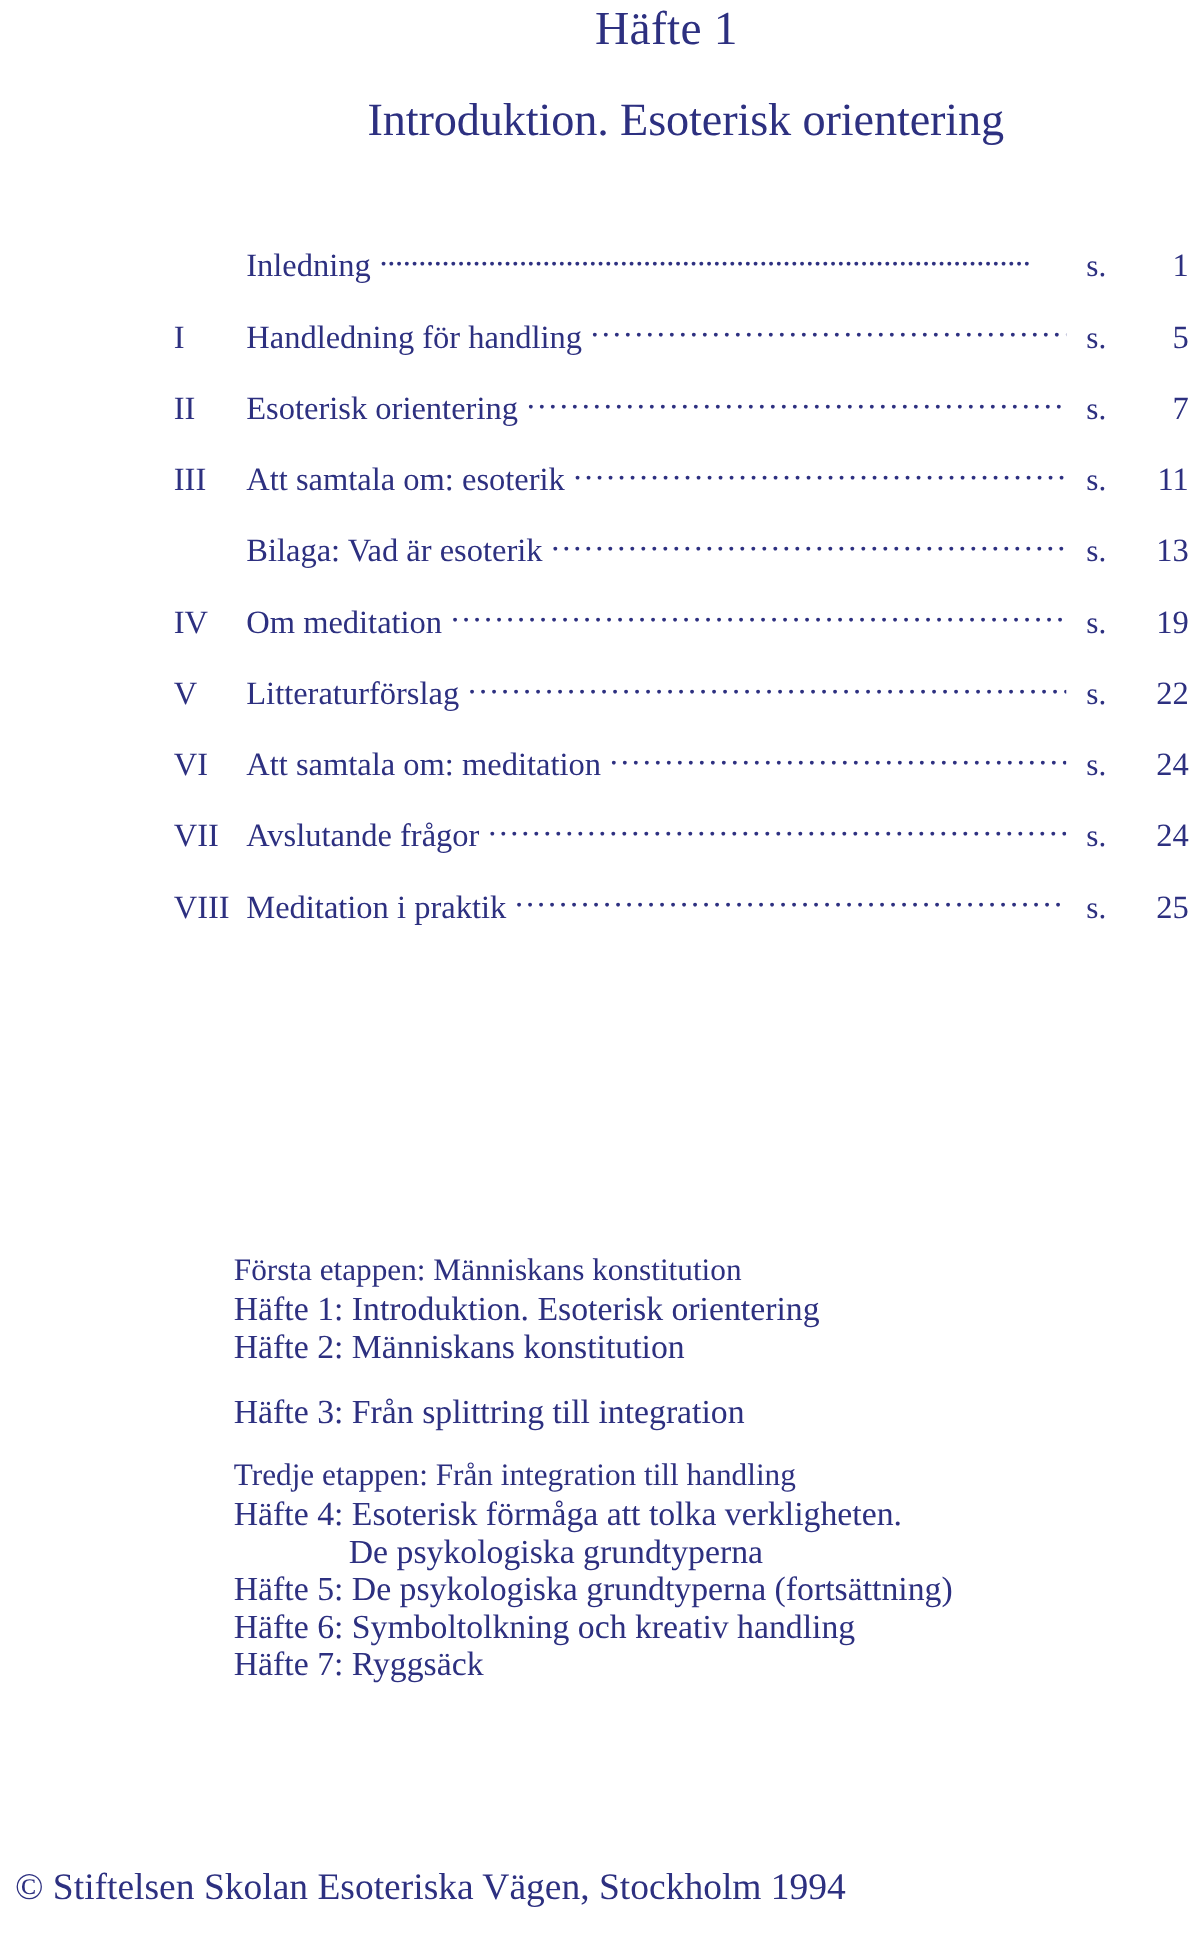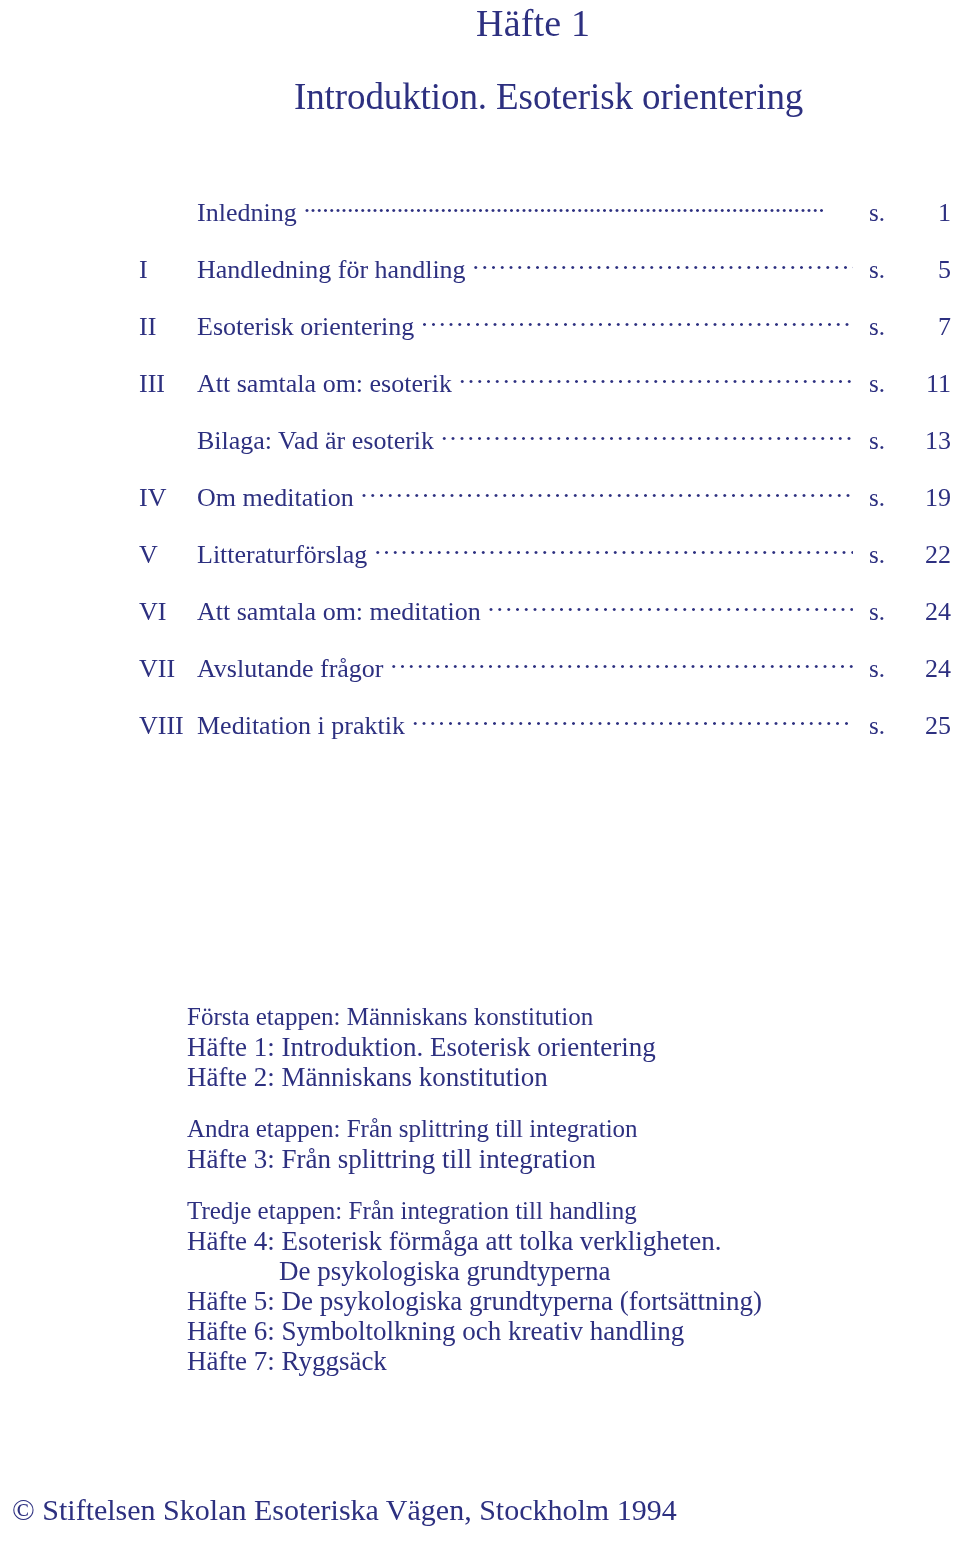--- a/index.html
+++ b/index.html
@@ -215,21 +215,20 @@
     </div>
   </div>
 
 <div id="stages">
     <div class="stage-group">
       <div class="stage-heading">Första etappen: Människans konstitution</div>
       <div class="stage-item">Häfte 1: Introduktion. Esoterisk orientering</div>
       <div class="stage-item">Häfte 2: Människans konstitution</div>
     </div>
     <div class="stage-group">
-      <div class="stage-heading">Andra etappen: Från splittring till integration</div>
       <div class="stage-item">Häfte 3: Från splittring till integration</div>
     </div>
     <div class="stage-group">
       <div class="stage-heading">Tredje etappen: Från integration till handling</div>
       <div class="stage-item">Häfte 4: Esoterisk förmåga att tolka verkligheten.</div>
       <div class="stage-item continuation">De psykologiska  grundtyperna</div>
       <div class="stage-item">Häfte 5: De psykologiska grundtyperna (fortsättning)</div>
       <div class="stage-item">Häfte 6: Symboltolkning och kreativ handling</div>
       <div class="stage-item">Häfte 7: Ryggsäck</div>
     </div>

